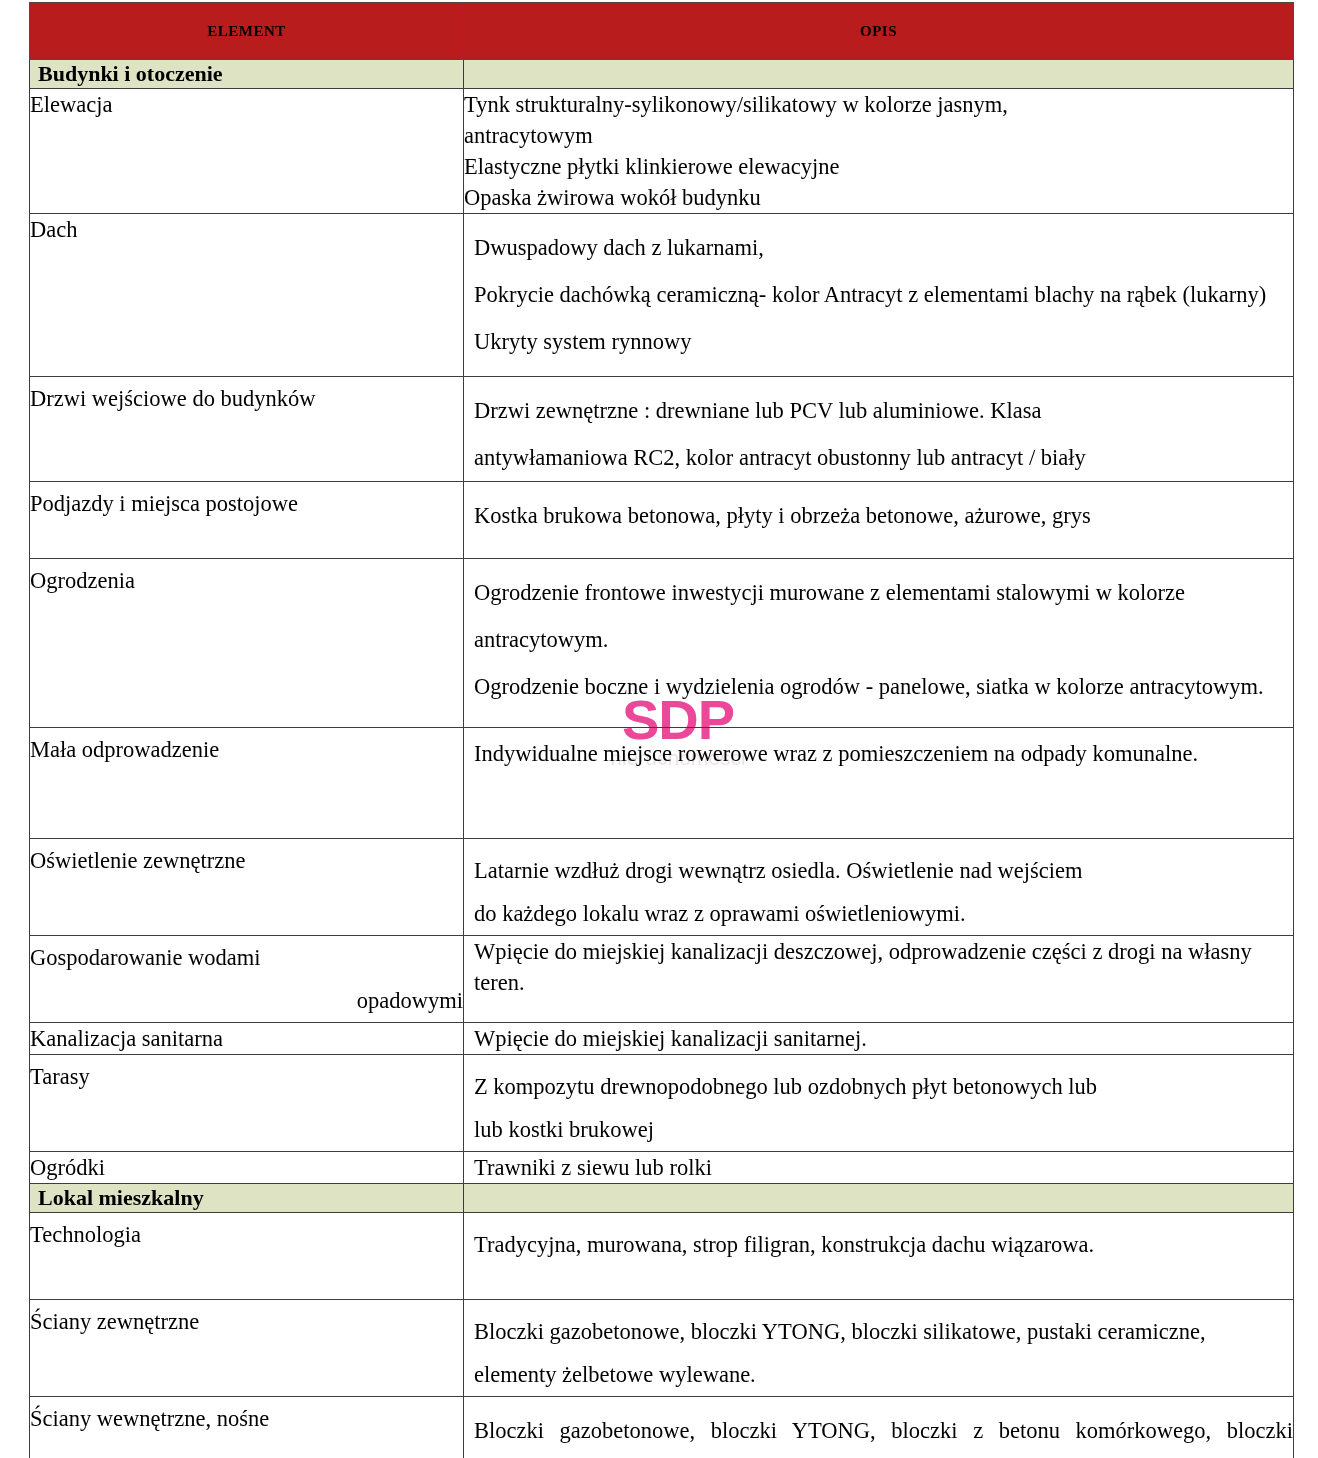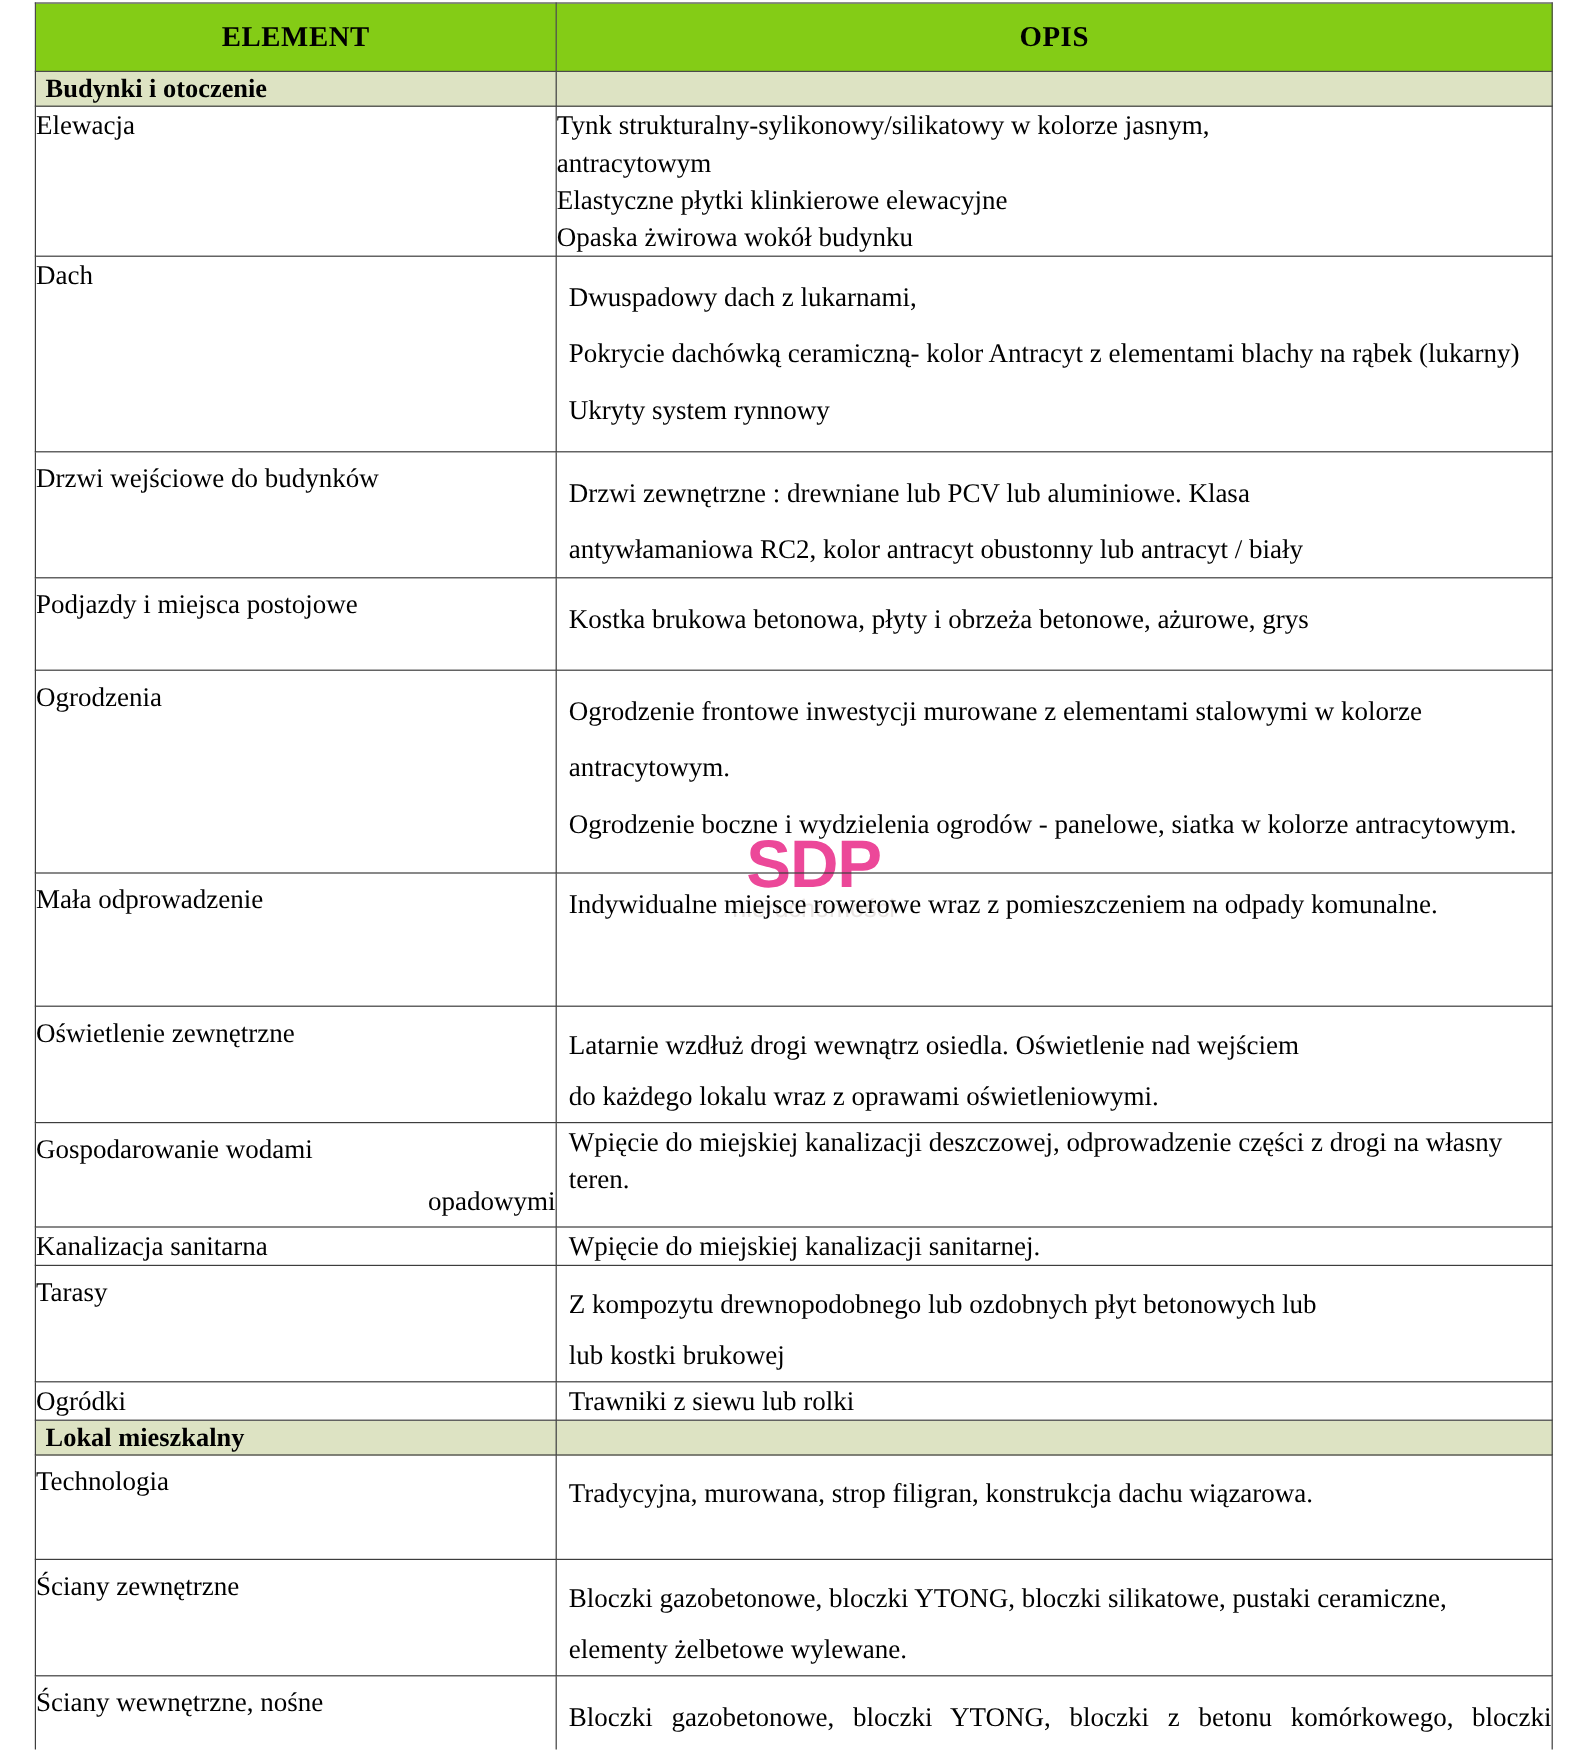--- a/index.html
+++ b/index.html
@@ -69,24 +69,24 @@
 
   table.spec td, table.spec th {
     border: 1px solid #3d3d3d;
     vertical-align: top;
     padding: 0;
     background: transparent;
   }
 
   
   tr.head th {
-    background: #84cc16;
+    background: #b91c1c;
     border-color: #4a4a4a;
     font-weight: bold;
-    font-size: 24px;
+    font-size: 15px;
     height: 56px;
     line-height: 56px;
     letter-spacing: 0.5px;
   }
 
   
   tr.section td {
     background: #dde3c3;
     height: 28px;
   }

